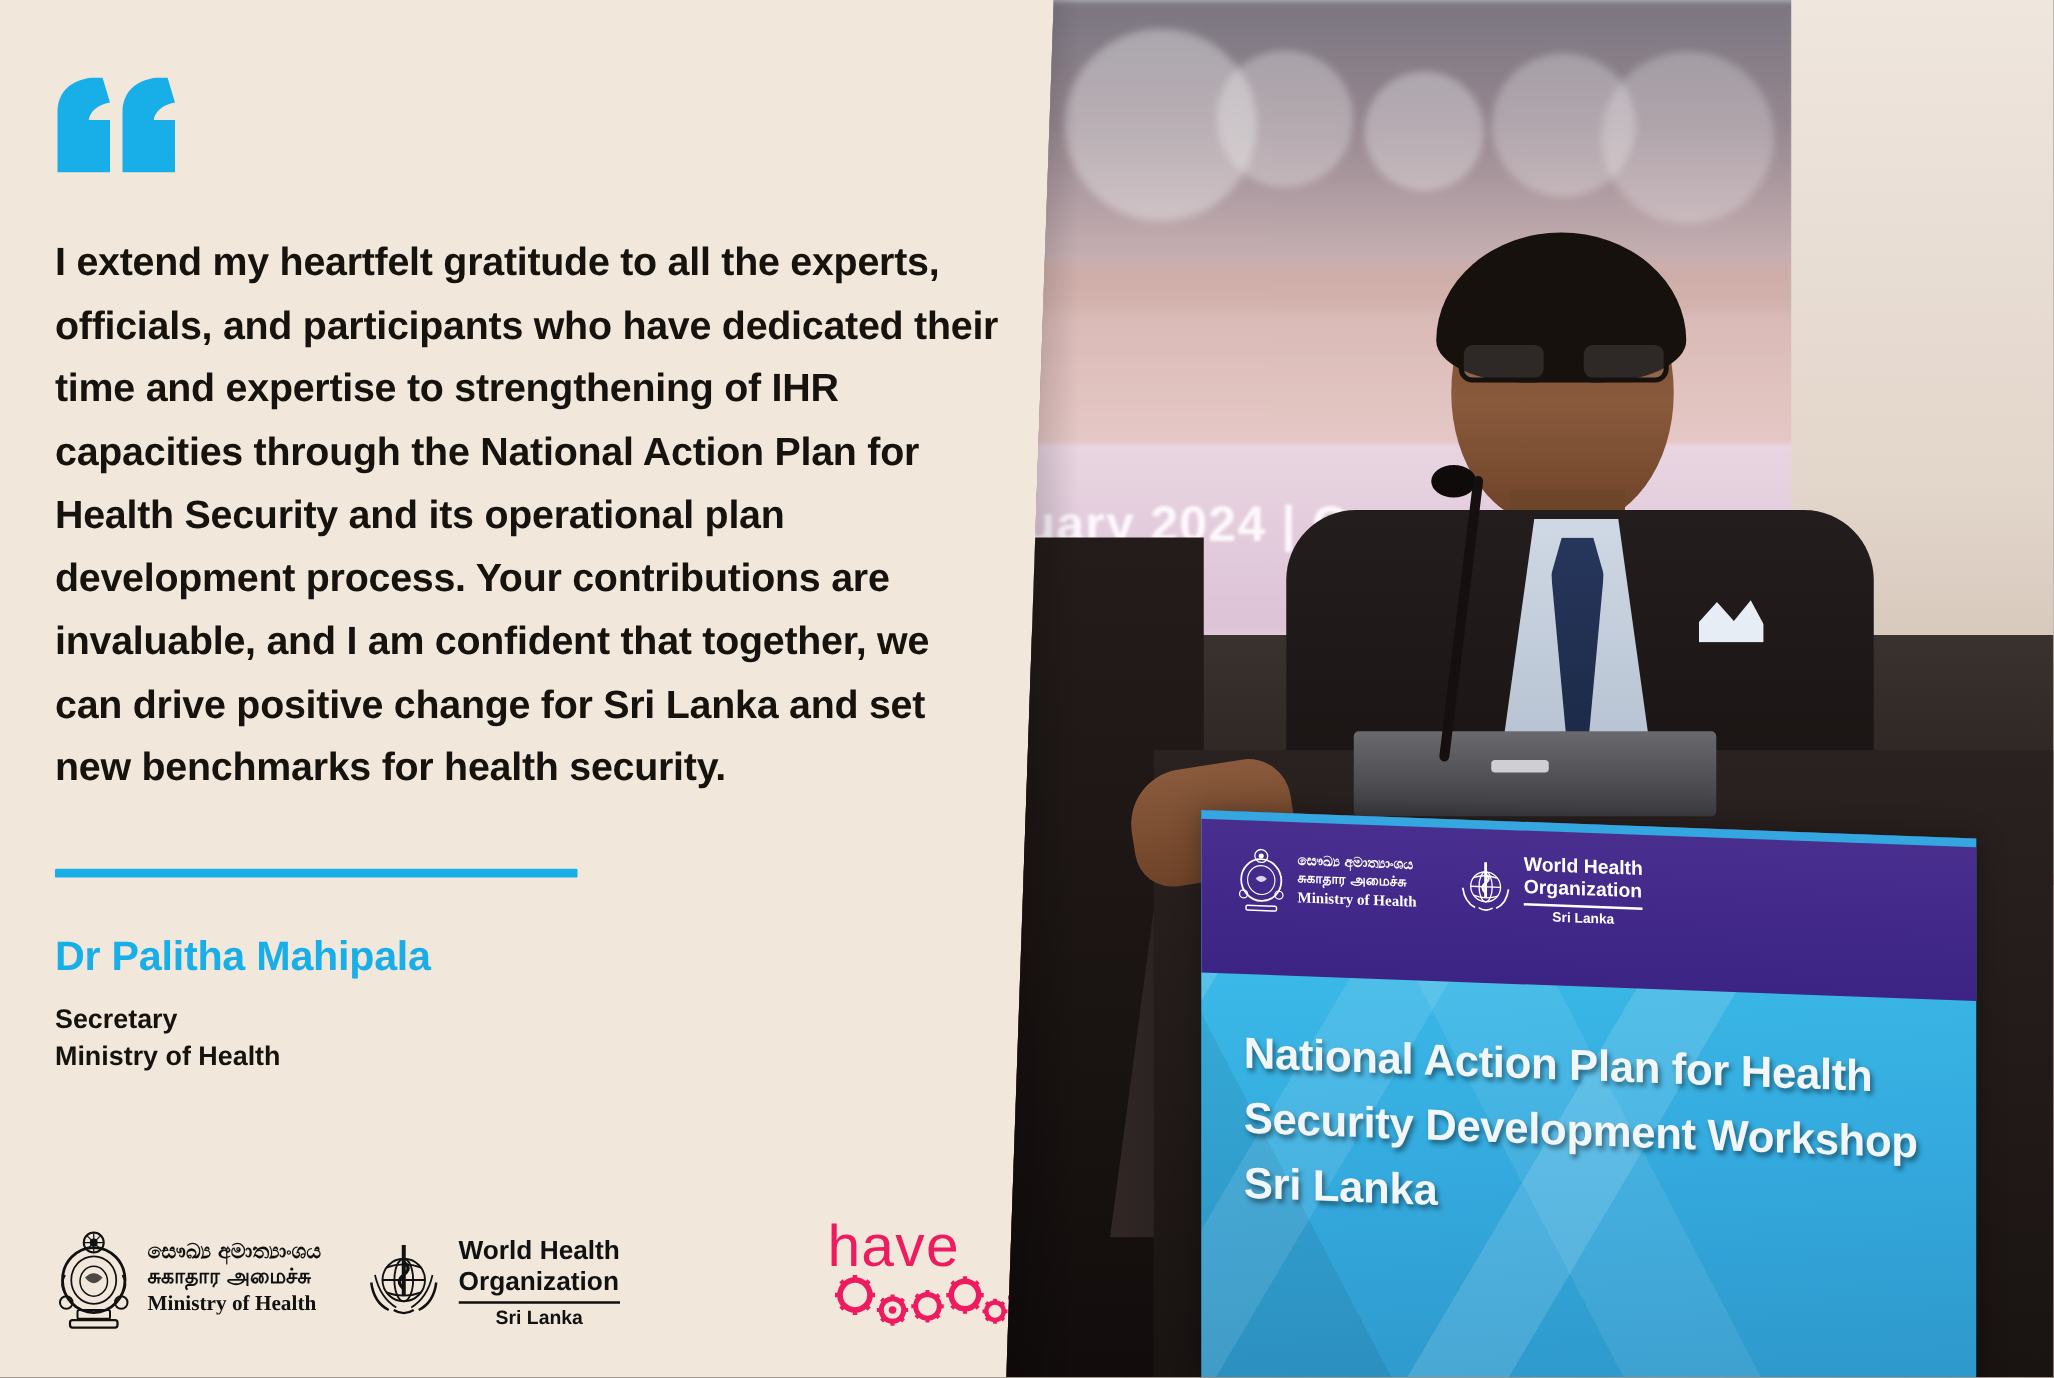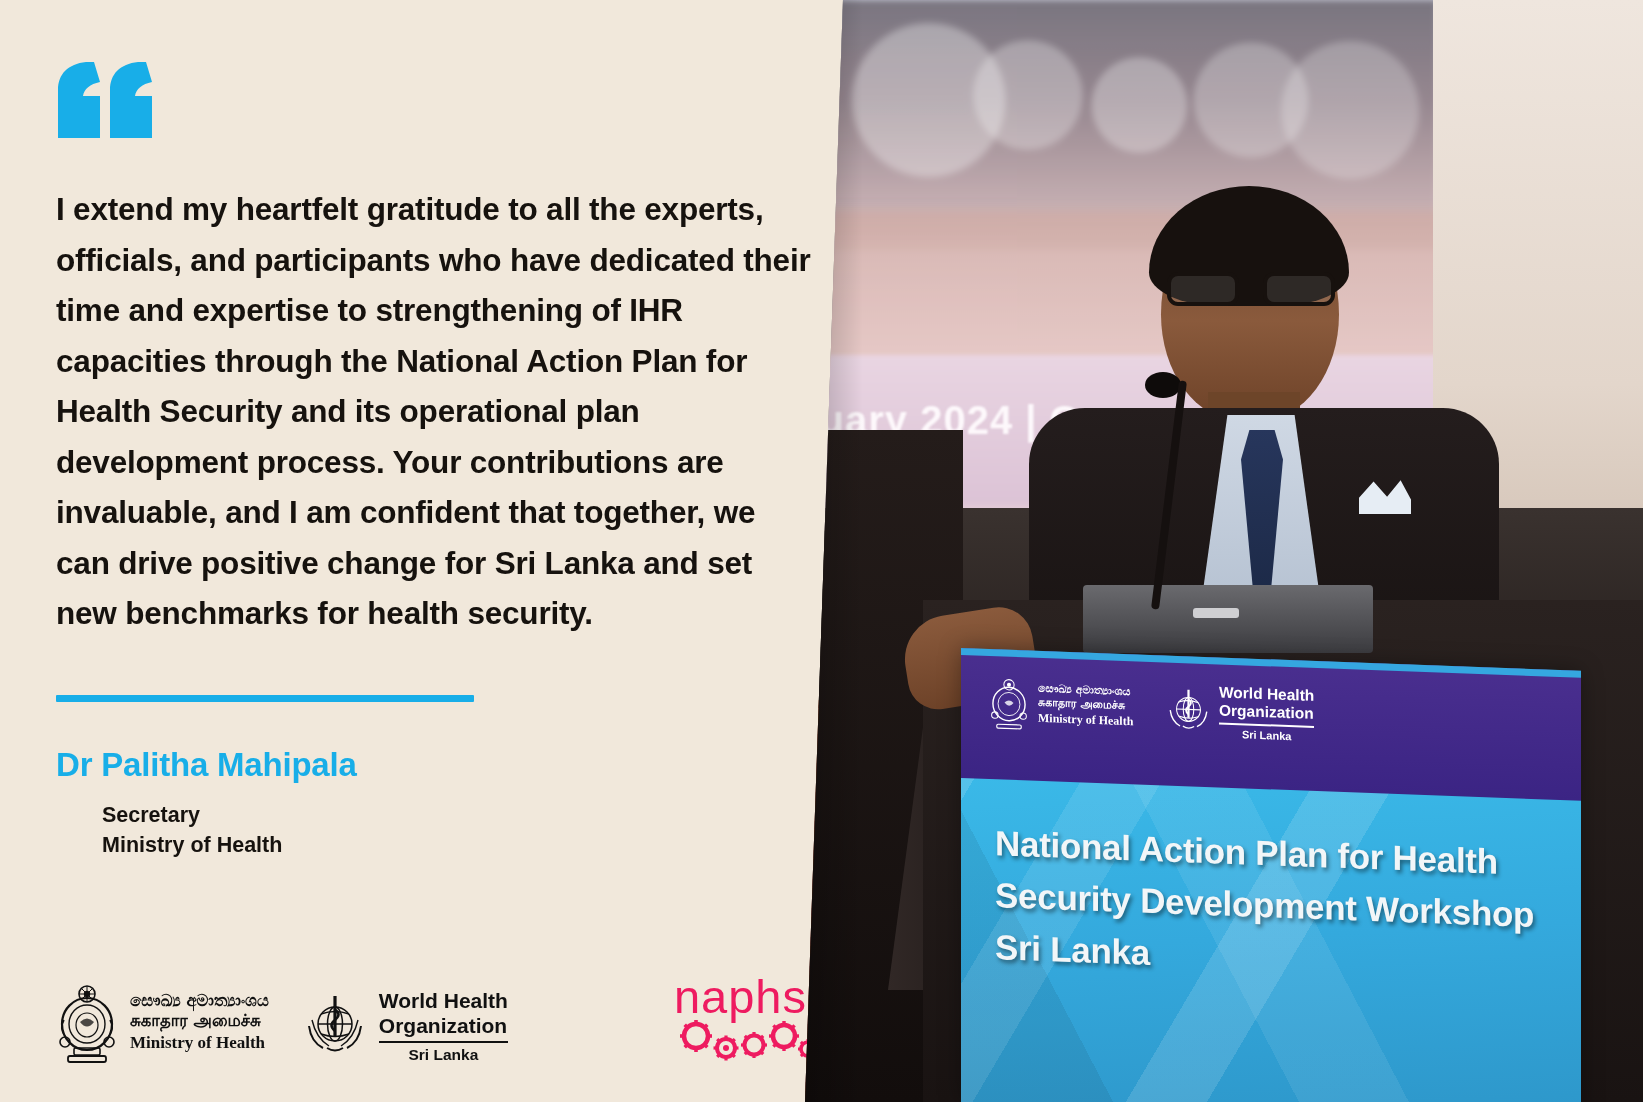--- a/index.html
+++ b/index.html
@@ -10,21 +10,21 @@
     position:relative;
   }
   #card {
     position:absolute; inset:0;
     background:#F1E8DB;
     overflow:hidden;
   }
 
   
   #left-panel {
-    position:absolute; left:12px; top:0;
+    position:absolute; left:0; top:0;
     width:860px; height:1102px;
     padding:62px 0 0 44px;
   }
   #quote-mark {
     width:100px; height:76px;
     display:block;
   }
   #quote-text {
     margin-top:46px;
     width:760px;
@@ -46,21 +46,20 @@
     font-weight:600;
     color:#18AEE8;
     letter-spacing:-0.2px;
   }
   #attrib-role {
     margin-top:16px;
     font-size:21.5px;
     line-height:30px;
     font-weight:700;
     color:#16120E;
-    margin-left:46px;
   }
 
   
   #footer-logos {
     position:absolute;
     left:44px; bottom:38px;
     display:flex; align-items:flex-end; gap:34px;
   }
   .logo-group { display:flex; align-items:center; gap:12px; }
 
@@ -338,21 +337,21 @@
         </svg>
         <div class="who-lines">
           <div class="who-l1">World Health</div>
           <div class="who-l2">Organization</div>
           <div class="who-rule"></div>
           <div class="who-sub">Sri Lanka</div>
         </div>
       </div>
 
       <div id="naphs-logo">
-        <div class="naphs-word">naphs</div>
+        <div class="naphs-word">have</div>
         <svg class="naphs-gears" width="168" height="46" viewBox="0 0 168 46">
           <g fill="#EE1B60">
             <g transform="translate(22,18)">
               <circle r="12" fill="none" stroke="#EE1B60" stroke-width="4.5"></circle>
               <g stroke="#EE1B60" stroke-width="3.6">
                 <line y1="-16" y2="-11"></line>
                   <line y1="16" y2="11"></line>
                   <line x1="-16" x2="-11"></line>
                   <line x1="16" x2="11"></line>
                 <line x1="-11.3" y1="-11.3" x2="-7.8" y2="-7.8"></line>

